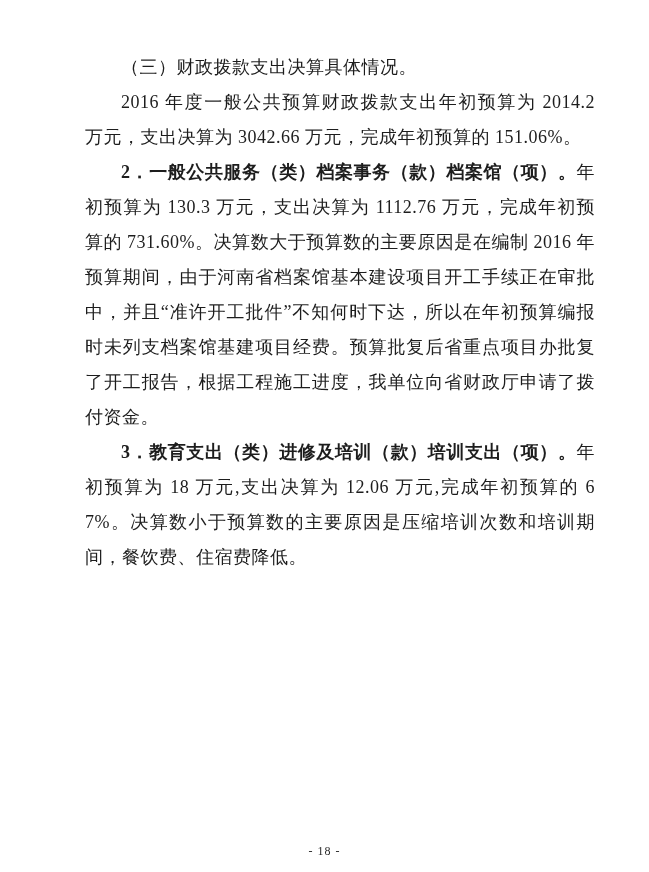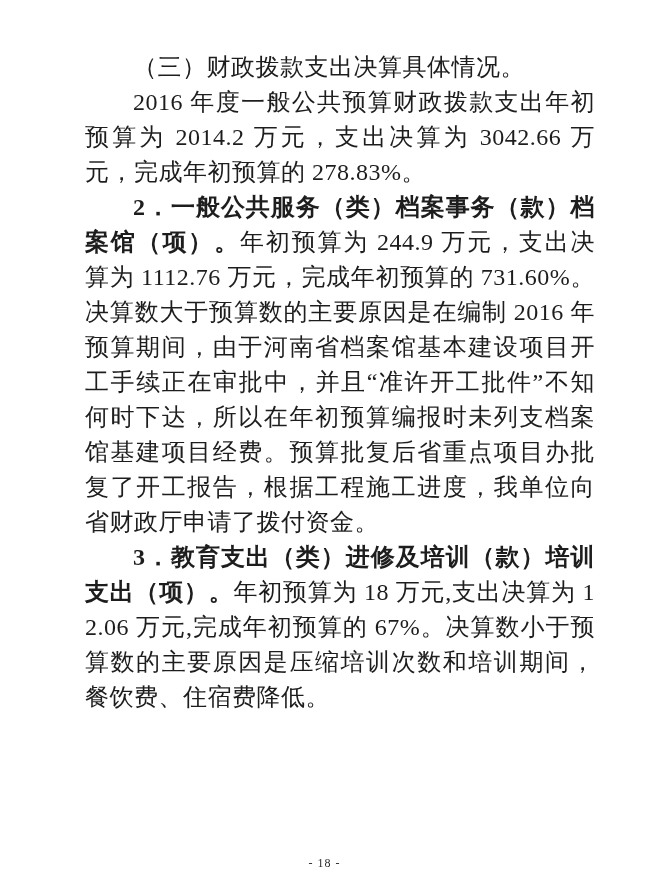--- a/index.html
+++ b/index.html
@@ -19,55 +19,55 @@
     color: #1d1d1d;
   }
   .content {
     position: absolute;
     top: 50px;
     left: 85px;
     width: 510px;
   }
   .content p {
     margin: 0;
-    font-size: 24px;
+    font-size: 18px;
     line-height: 35px;
     text-align: justify;
     text-indent: 2em;
     letter-spacing: 0.5px;
     word-break: break-all;
   }
   .section-heading {
     font-weight: normal;
   }
   .item-lead {
     font-weight: bold;
   }
   .page-footer {
     position: absolute;
-    bottom: 1px;
+    bottom: 13px;
     left: 0;
     width: 100%;
     text-align: center;
     font-size: 12px;
     letter-spacing: 1px;
     color: #2a2a2a;
   }
 </style>
 </head>
 <body>
 
 <div class="page">
   <div class="content">
 
     <p class="section-heading">（三）财政拨款支出决算具体情况。</p>
 
-    <p class="intro-paragraph">2016 年度一般公共预算财政拨款支出年初预算为 2014.2 万元，支出决算为 3042.66 万元，完成年初预算的 278.83%。</p>
+    <p class="intro-paragraph">2016 年度一般公共预算财政拨款支出年初预算为 2014.2 万元，支出决算为 3042.66 万元，完成年初预算的 151.06%。</p>
 
 
-    <p class="item-paragraph"><span class="item-lead">2．一般公共服务（类）档案事务（款）档案馆（项）。</span><span class="item-body">年初预算为 244.9 万元，支出决算为 1112.76 万元，完成年初预算的 731.60%。决算数大于预算数的主要原因是在编制 2016 年预算期间，由于河南省档案馆基本建设项目开工手续正在审批中，并且“准许开工批件”不知何时下达，所以在年初预算编报时未列支档案馆基建项目经费。预算批复后省重点项目办批复了开工报告，根据工程施工进度，我单位向省财政厅申请了拨付资金。</span></p>
+    <p class="item-paragraph"><span class="item-lead">2．一般公共服务（类）档案事务（款）档案馆（项）。</span><span class="item-body">年初预算为 130.3 万元，支出决算为 1112.76 万元，完成年初预算的 731.60%。决算数大于预算数的主要原因是在编制 2016 年预算期间，由于河南省档案馆基本建设项目开工手续正在审批中，并且“准许开工批件”不知何时下达，所以在年初预算编报时未列支档案馆基建项目经费。预算批复后省重点项目办批复了开工报告，根据工程施工进度，我单位向省财政厅申请了拨付资金。</span></p>
 
     <p class="item-paragraph"><span class="item-lead">3．教育支出（类）进修及培训（款）培训支出（项）。</span><span class="item-body">年初预算为 18 万元,支出决算为 12.06 万元,完成年初预算的 67%。决算数小于预算数的主要原因是压缩培训次数和培训期间，餐饮费、住宿费降低。</span></p>
 
   </div>
 
   <div class="page-footer">- 18 -</div>
 </div>
 
 </body></html>

